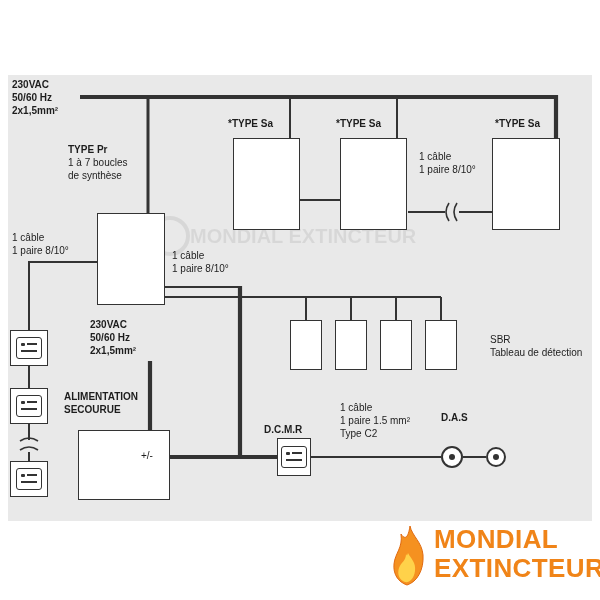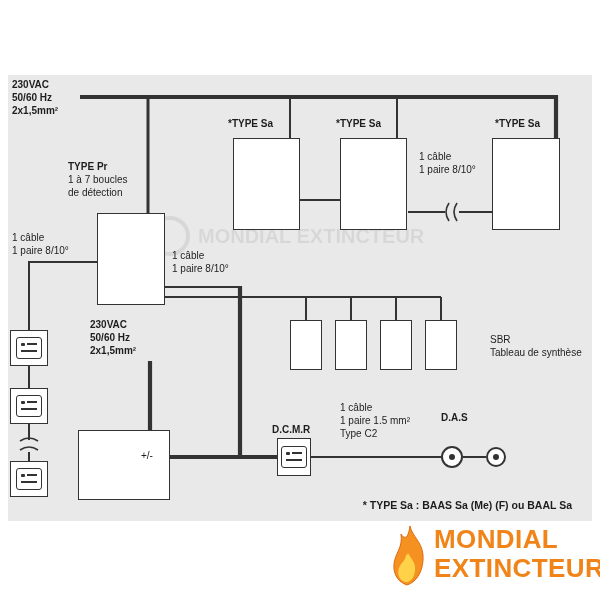--- a/index.html
+++ b/index.html
@@ -11,21 +11,21 @@
   .w2{stroke-width:2}.w3{stroke-width:3}.w4{stroke-width:4.2}.w15{stroke-width:1.6}
   .box{position:absolute;background:#fff;border:1.5px solid var(--line,#333)}
   .lbl{position:absolute;font-size:10px;line-height:13px;white-space:nowrap}
   .b{font-weight:bold}
   .cp{position:absolute;left:50%;top:50%;transform:translate(-50%,-50%);width:26px;height:22px;border:1.4px solid var(--line,#333);border-radius:3px;background:#fff}
   .cp .dot{position:absolute;left:4px;top:4.5px;width:3.5px;height:3.5px;background:var(--line,#333);border-radius:1px}
   .cp .ln1{position:absolute;left:10px;top:5px;width:10px;height:2.4px;background:var(--line,#333)}
   .cp .ln2{position:absolute;left:4px;top:12px;width:16px;height:2.4px;background:var(--line,#333)}
   .das{position:absolute;border-radius:50%;border:2px solid var(--line,#333);background:#fff}
   .das .ddot{position:absolute;left:50%;top:50%;transform:translate(-50%,-50%);width:6px;height:6px;border-radius:50%;background:var(--line,#333)}
-  .watermark{position:absolute;left:150px;top:216px;display:flex;align-items:center;gap:8px;opacity:.07;pointer-events:none}
+  .watermark{position:absolute;left:150px;top:216px;display:flex;align-items:center;opacity:.07;pointer-events:none}
   .wm-ring{width:40px;height:40px;border:4px solid #000;border-radius:50%}
   .wm-text{font-size:20px;font-weight:bold;color:#000}
   .footnote{position:absolute;right:28px;top:499px;font-size:10.5px;font-weight:bold}
   .logo{position:absolute;left:391px;top:525px;display:flex;gap:7px;align-items:flex-start}
   .logo-text div{font-size:26px;font-weight:bold;color:var(--logo-orange,#f08418);line-height:29px;letter-spacing:.4px}
 </style>
 </head>
 <body>
 
 <div class="stage">
@@ -78,24 +78,24 @@
 
   <div class="box" style="left:233px;top:138px;width:67px;height:92px"></div>
   <div class="box" style="left:340px;top:138px;width:67px;height:92px"></div>
   <div class="box" style="left:492px;top:138px;width:68px;height:92px"></div>
 
   <div class="lbl" style="left:419px;top:150px">
     <div>1 câble</div>
     <div>1 paire 8/10°</div>
   </div>
 
-  <div class="lbl" style="left:68px;top:160px">
+  <div class="lbl" style="left:68px;top:143px">
     <div class="b">TYPE Pr</div>
     <div>1 à 7 boucles</div>
-    <div>de détection</div>
+    <div>de synthèse</div>
   </div>
   <div class="box" style="left:97px;top:213px;width:68px;height:92px"></div>
 
   <div class="lbl" style="left:12px;top:231px">
     <div>1 câble</div>
     <div>1 paire 8/10°</div>
   </div>
 
   <div class="lbl" style="left:172px;top:249px">
     <div>1 câble</div>
@@ -123,34 +123,38 @@
         <span class="ln2"></span>
       </span>
   </div>
 
   <div class="box" style="left:290px;top:320px;width:32px;height:50px"></div>
   <div class="box" style="left:335px;top:320px;width:32px;height:50px"></div>
   <div class="box" style="left:380px;top:320px;width:32px;height:50px"></div>
   <div class="box" style="left:425px;top:320px;width:32px;height:50px"></div>
   <div class="lbl" style="left:490px;top:333px">
     <div>SBR</div>
-    <div>Tableau de synthèse</div>
+    <div>Tableau de détection</div>
   </div>
 
   <div class="lbl b" style="left:90px;top:318px">
     <div>230VAC</div>
     <div>50/60 Hz</div>
     <div>2x1,5mm²</div>
   </div>
 
+  <div class="lbl b" style="left:64px;top:390px">
+    <div>ALIMENTATION</div>
+    <div>SECOURUE</div>
+  </div>
 
   <div class="box" style="left:78px;top:430px;width:92px;height:70px"></div>
   <div class="lbl" style="left:141px;top:449px">+/-</div>
 
-  <div class="lbl b" style="left:272px;top:423px">D.C.M.R</div>
+  <div class="lbl b" style="left:264px;top:423px">D.C.M.R</div>
   <div class="box" style="left:277px;top:438px;width:34px;height:38px">
     <span class="cp">
         <span class="dot"></span>
         <span class="ln1"></span>
         <span class="ln2"></span>
       </span>
   </div>
 
   <div class="lbl" style="left:340px;top:401px">
     <div>1 câble</div>
@@ -159,21 +163,20 @@
   </div>
 
   <div class="lbl b" style="left:441px;top:411px">D.A.S</div>
   <div class="das" style="left:441px;top:446px;width:22px;height:22px">
     <span class="ddot"></span>
   </div>
   <div class="das" style="left:486px;top:447px;width:20px;height:20px">
     <span class="ddot"></span>
   </div>
 
-  <div class="footnote">* TYPE Sa : BAAS Sa (Me) (F) ou BAAL Sa</div>
 
   <div class="logo">
     <svg width="36" height="68" viewBox="0 0 36 68" aria-hidden="true">
       <path d="M19 1 C21 11 31 17 32 30 C33 45 26 57 16 60 C7 57 2 49 3 39 C4 28 12 23 10 9 C13 14 17 15 19 1 Z" fill="var(--flame-orange,#f59120)" stroke="#e06a10" stroke-width="1"></path>
       <path d="M17 28 C20 34 25 37 24 46 C23 54 18 58 14 57 C8 55 6 49 8 43 C10 37 15 36 15 29 C16 31 16 31 17 28 Z" fill="var(--flame-yellow,#ffd24a)"></path>
     </svg>
     <div class="logo-text">
       <div>MONDIAL</div>
       <div>EXTINCTEUR</div>
     </div>

